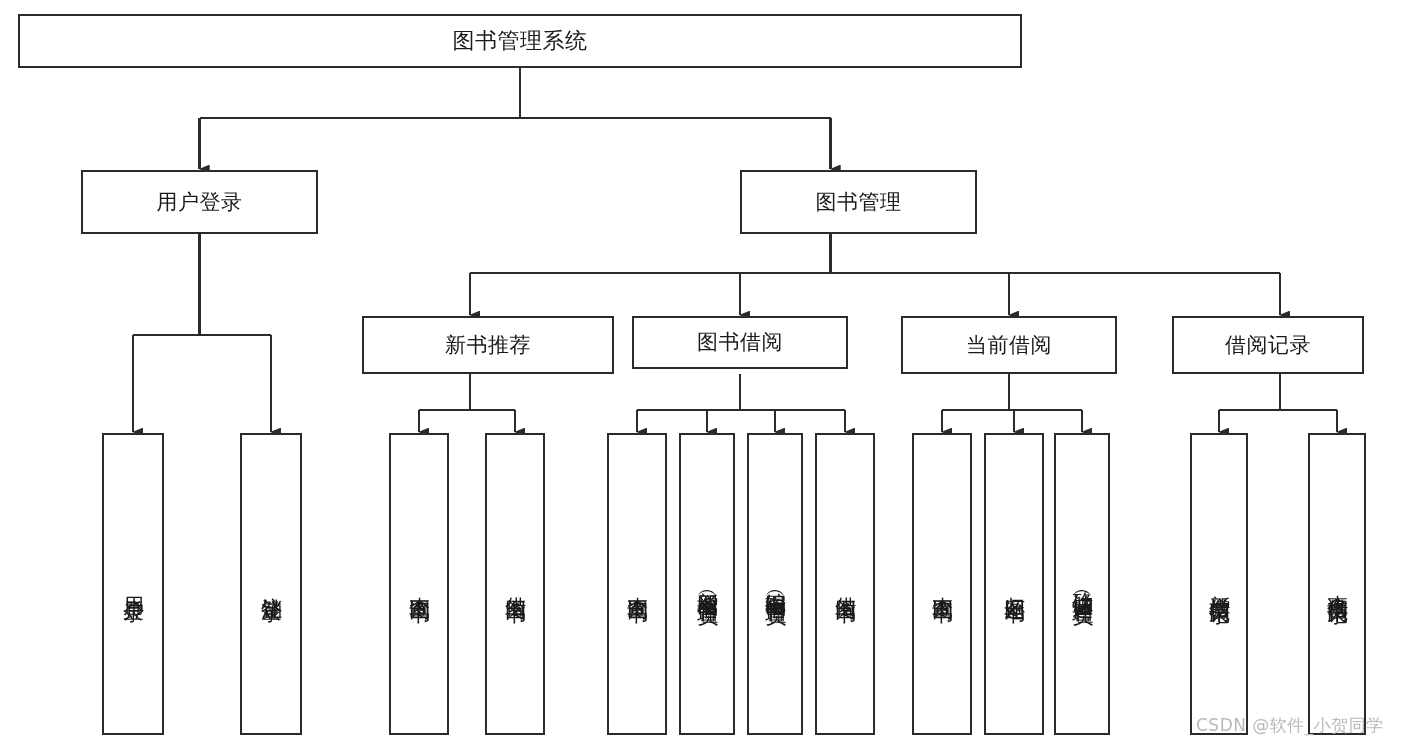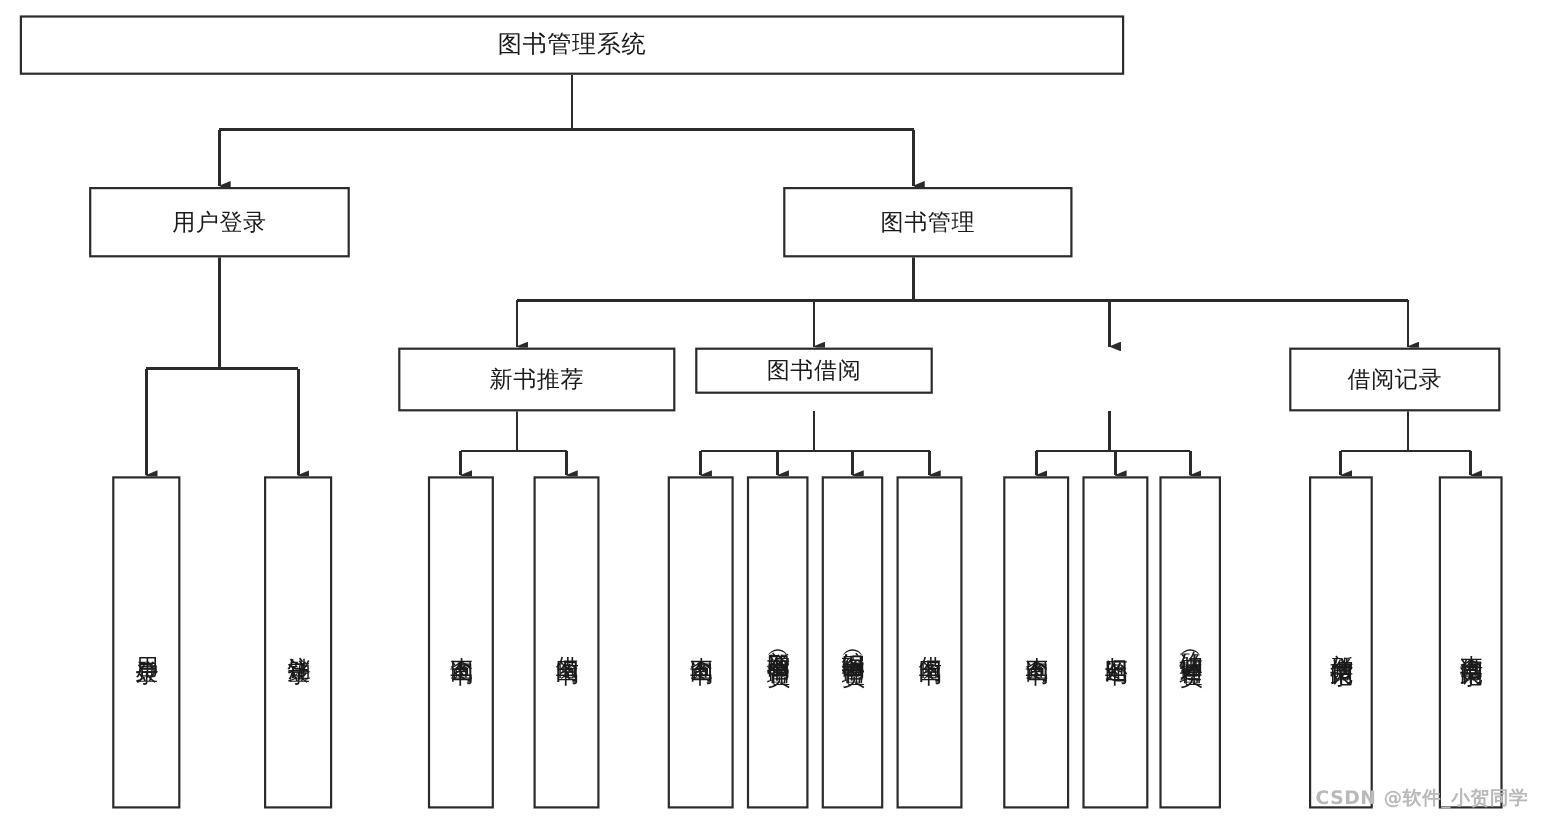--- a/index.html
+++ b/index.html
@@ -59,21 +59,20 @@
     letter-spacing: 2px;
     max-height: 100%;
   }
   .watermark {
     position: absolute;
     color: #b9b9b9;
     font-size: 17px;
     letter-spacing: 0.5px;
     white-space: nowrap;
     font-family: "DejaVu Sans", "Liberation Sans", sans-serif;
-    font-weight: bold;
   }
 </style>
 </head>
 <body>
 
 <div id="canvas">
 
   <svg id="wires" viewBox="0 0 1405 747" xmlns="http://www.w3.org/2000/svg">
     <defs>
       <marker id="arrowhead" markerWidth="9" markerHeight="11" refX="4.5" refY="10.2" orient="auto" markerUnits="userSpaceOnUse">
@@ -117,29 +116,32 @@
       </g>
   </svg>
 
   <div class="node root horiz" style="left: 18px; top: 14px; width: 1004px; height: 54px;">
     <span class="label">图书管理系统</span>
   </div>
 
   <div class="node horiz" style="left: 81px; top: 170px; width: 237px; height: 64px;">
     <span class="label">用户登录</span>
   </div>
-  <div class="node horiz" style="left: 712px; top: 170px; width: 263px; height: 64px;">
+  <div class="node horiz" style="left: 740px; top: 170px; width: 237px; height: 64px;">
     <span class="label">图书管理</span>
   </div>
 
   <div class="node horiz" style="left: 362px; top: 316px; width: 252px; height: 58px;">
     <span class="label">新书推荐</span>
   </div>
-  <div class="node horiz" style="left: 632px; top: 316px; width: 216px; height: 42px;">
+  <div class="node horiz" style="left: 632px; top: 316px; width: 216px; height: 53px;">
     <span class="label">图书借阅</span>
+  </div>
+  <div class="node horiz" style="left: 901px; top: 316px; width: 216px; height: 58px;">
+    <span class="label">当前借阅</span>
   </div>
   <div class="node horiz" style="left: 1172px; top: 316px; width: 192px; height: 58px;">
     <span class="label">借阅记录</span>
   </div>
 
   <div class="node vert" style="left: 102px; top: 433px; width: 62px; height: 302px;">
     <span class="label">用户登录</span>
   </div>
   <div class="node vert" style="left: 240px; top: 433px; width: 62px; height: 302px;">
     <span class="label">注销登录</span>

